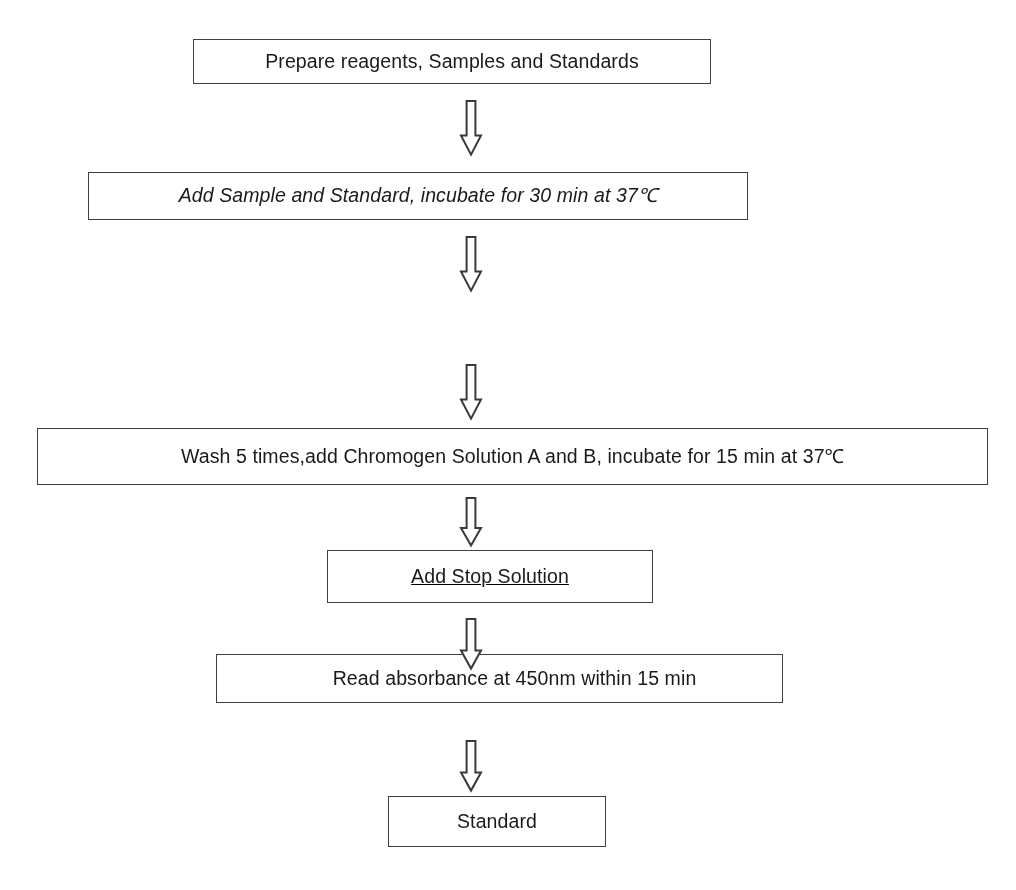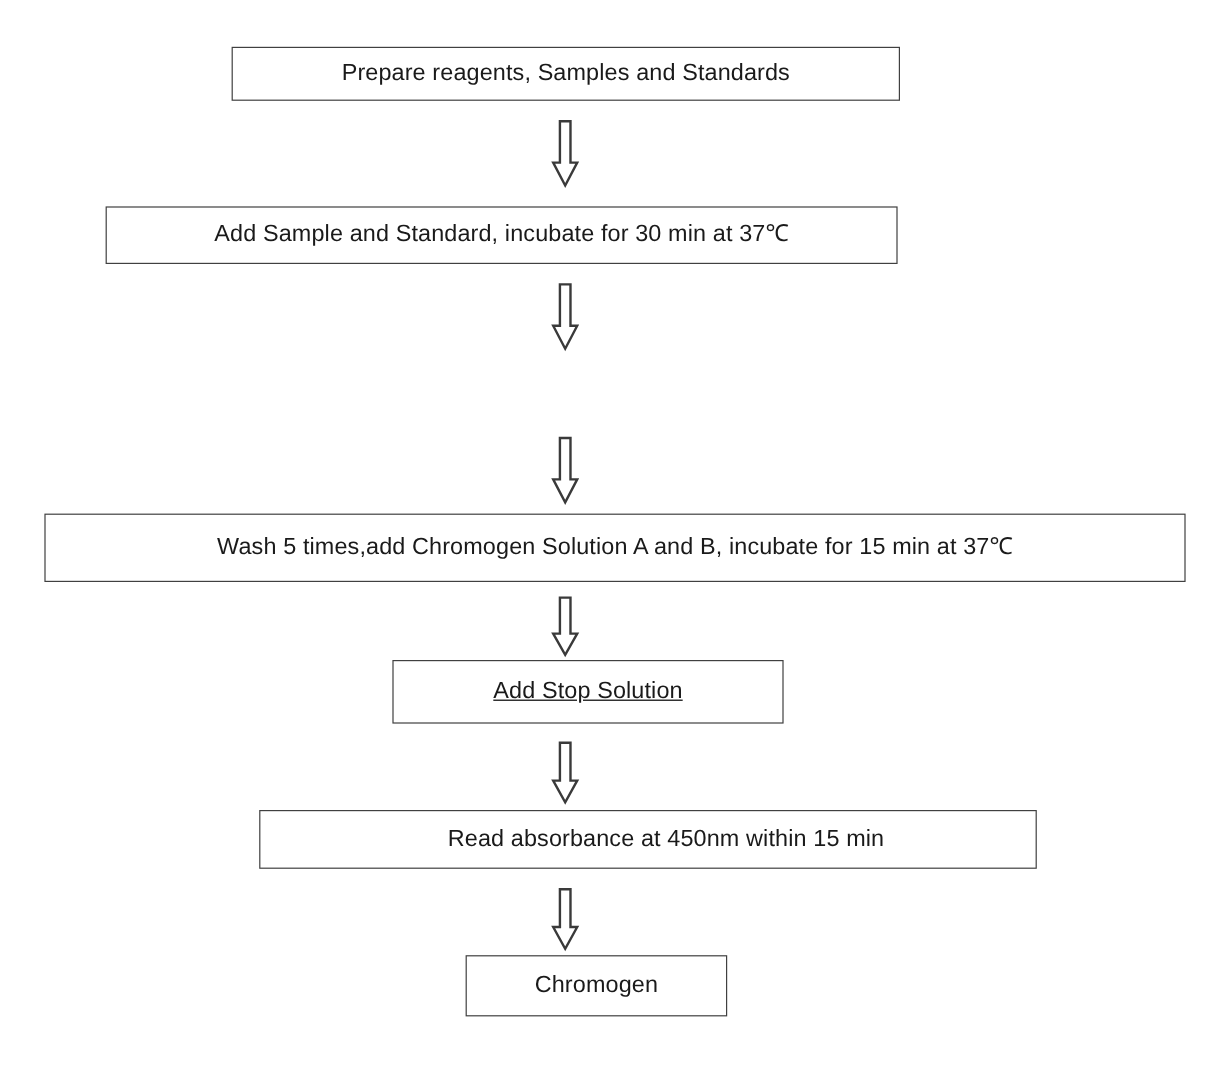--- a/index.html
+++ b/index.html
@@ -43,43 +43,43 @@
   .flow-arrow svg {
     display: block;
     overflow: visible;
   }
 </style>
 </head>
 <body>
 
 <div id="flow-canvas">
 
-  <div class="flow-box" style="left:193px; top:39px; width:557px; height:45px;">
+  <div class="flow-box" style="left:193px; top:39px; width:518px; height:45px;">
     <span class="flow-box-label">Prepare reagents, Samples and Standards</span>
   </div>
 
-  <div class="flow-box" style="left:88px; top:172px; width:660px; height:48px;">
+  <div class="flow-box" style="left:88px; top:172px; width:660px; height:48px;font-style:italic;">
     <span class="flow-box-label">Add Sample and Standard, incubate for 30 min at 37℃</span>
   </div>
 
 
   <div class="flow-box" style="left:37px; top:428px; width:951px; height:57px;">
     <span class="flow-box-label">Wash 5 times,add Chromogen Solution A and B, incubate for 15 min at 37℃</span>
   </div>
 
   <div class="flow-box" style="left:327px; top:550px; width:326px; height:53px;text-decoration:underline;">
     <span class="flow-box-label">Add Stop Solution</span>
   </div>
 
-  <div class="flow-box" style="left:216px; top:675px; width:648px; height:49px;padding-left:30px;">
+  <div class="flow-box" style="left:216px; top:654px; width:567px; height:49px;padding-left:30px;">
     <span class="flow-box-label">Read absorbance at 450nm within 15 min</span>
   </div>
 
   <div class="flow-box" style="left:388px; top:796px; width:218px; height:51px;">
-    <span class="flow-box-label">Chromogen</span>
+    <span class="flow-box-label">Standard</span>
   </div>
 
   <span class="flow-arrow" style="left:460px; top:100px; width:22px; height:56px;">
     <svg width="22" height="56" viewBox="0 0 22 56" aria-hidden="true">
       <path d="M 6.6 1 L 15.4 1 L 15.4 35.5 L 21 35.5 L 11 54.6 L 1 35.5 L 6.6 35.5 Z" fill="#ffffff" stroke="#3a3a3a" stroke-width="2" stroke-linejoin="miter"></path>
     </svg>
   </span>
 
   <span class="flow-arrow" style="left:460px; top:236px; width:22px; height:56px;">
     <svg width="22" height="56" viewBox="0 0 22 56" aria-hidden="true">

